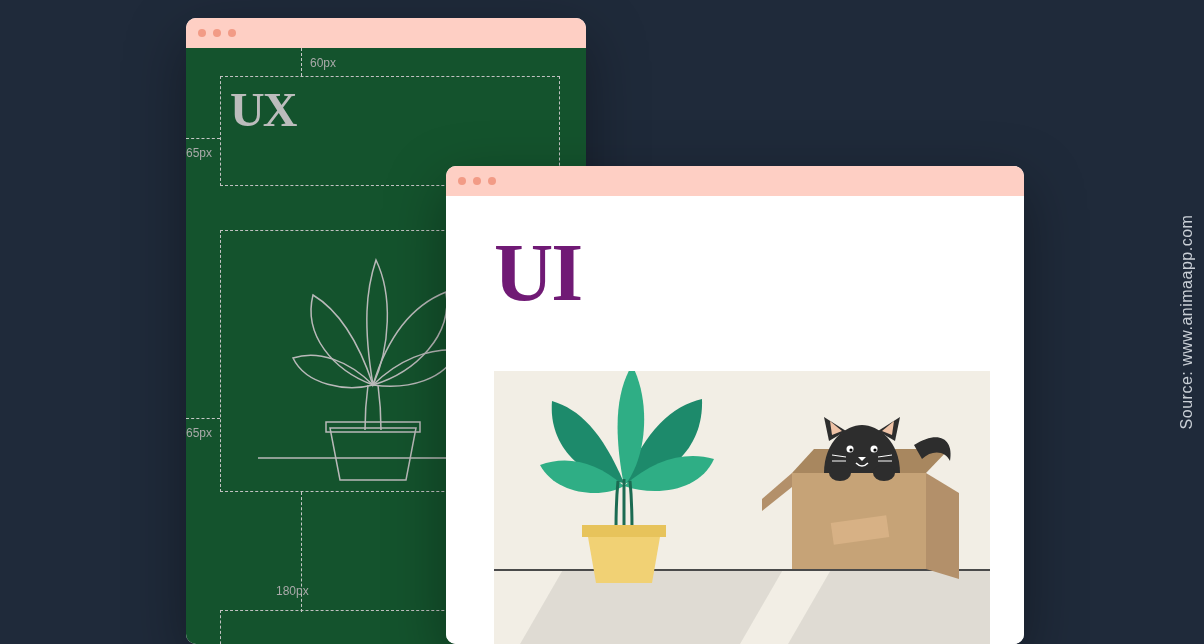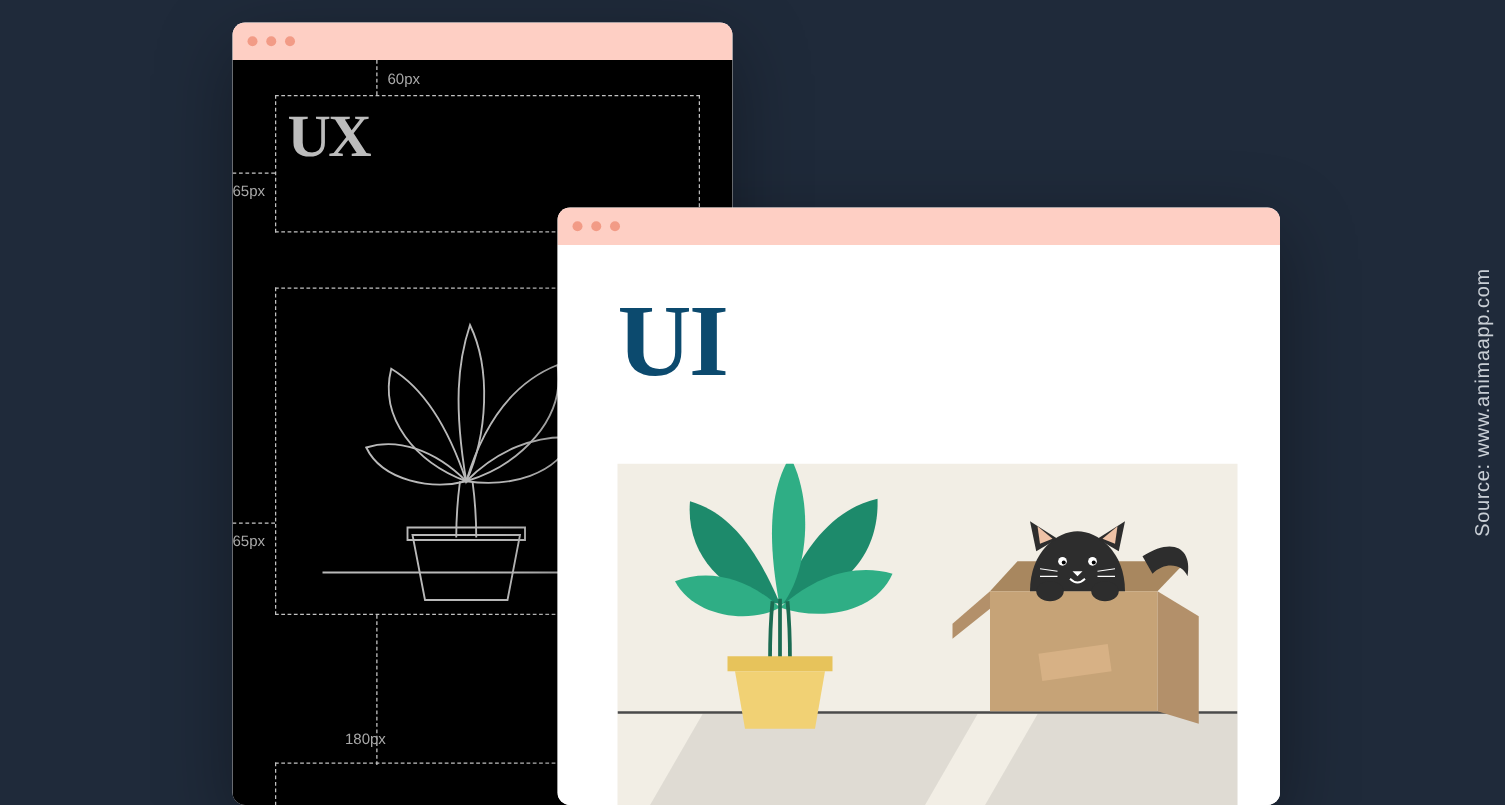--- a/index.html
+++ b/index.html
@@ -2,30 +2,30 @@
 <html><head>
 <meta charset="utf-8">
 <style>
 *{box-sizing:border-box;margin:0;padding:0}
 body{background:#1f2a3a;width:1204px;height:644px;overflow:hidden;position:relative;font-family:Arial,Helvetica,sans-serif}
 .source{position:absolute;right:8px;top:50%;transform:translateY(-50%) rotate(180deg);writing-mode:vertical-rl;color:#c9cfd6;font-size:16px;letter-spacing:0.5px}
 .window{position:absolute;background:#fff;border-radius:10px;overflow:hidden;box-shadow:0 20px 60px rgba(0,0,0,0.35)}
 .title-bar{height:30px;background:#fecfc4;display:flex;align-items:center;padding-left:12px;gap:7px}
 .dot{width:8px;height:8px;border-radius:50%;background:#f29b86}
 .ux-window{left:186px;top:18px;width:400px;height:626px}
-.ux-body{position:relative;width:100%;height:calc(100% - 30px);background:#000000;overflow:hidden}
+.ux-body{position:relative;width:100%;height:calc(100% - 30px);background:#14532d;overflow:hidden}
 .guide-v{position:absolute;border-left:1px dashed #c7c7c7}
 .guide-h{position:absolute;border-top:1px dashed #c7c7c7}
 .measure{position:absolute;color:#a9a9a9;font-size:12px}
 .box-outline{position:absolute;border:1px dashed #c2c2c2}
 .ux-title{position:absolute;font-family:Liberation Serif, serif;color:#bcbcbc;font-size:48px;font-weight:700;letter-spacing:-2px}
 .plant-sketch-wrap{position:absolute}
 .ui-window{left:446px;top:166px;width:578px;height:478px}
 .ui-body{position:relative;width:100%;height:calc(100% - 30px);background:#fff}
-.ui-title{position:absolute;left:48px;top:30px;font-family:Georgia,'Times New Roman',serif;color:#0c4a6e;font-size:82px;font-weight:700;letter-spacing:-2px}
+.ui-title{position:absolute;left:48px;top:30px;font-family:Georgia,'Times New Roman',serif;color:#701a75;font-size:82px;font-weight:700;letter-spacing:-2px}
 .scene{position:absolute;left:48px;right:34px;top:175px;bottom:0;background:#f2eee5;overflow:hidden}
 .ground{position:absolute;left:0;right:0;top:198px;height:2px;background:#4a4a4a}
 .shadow-plant{position:absolute;left:22px;top:200px;width:220px;height:160px;background:rgba(0,0,0,0.08);transform:skewX(-30deg)}
 .shadow-box{position:absolute;left:290px;top:200px;width:230px;height:160px;background:rgba(0,0,0,0.08);transform:skewX(-30deg)}
 .illo{position:absolute}
 </style>
 </head>
 <body>
 
 <div class="source">Source: www.animaapp.com</div>

